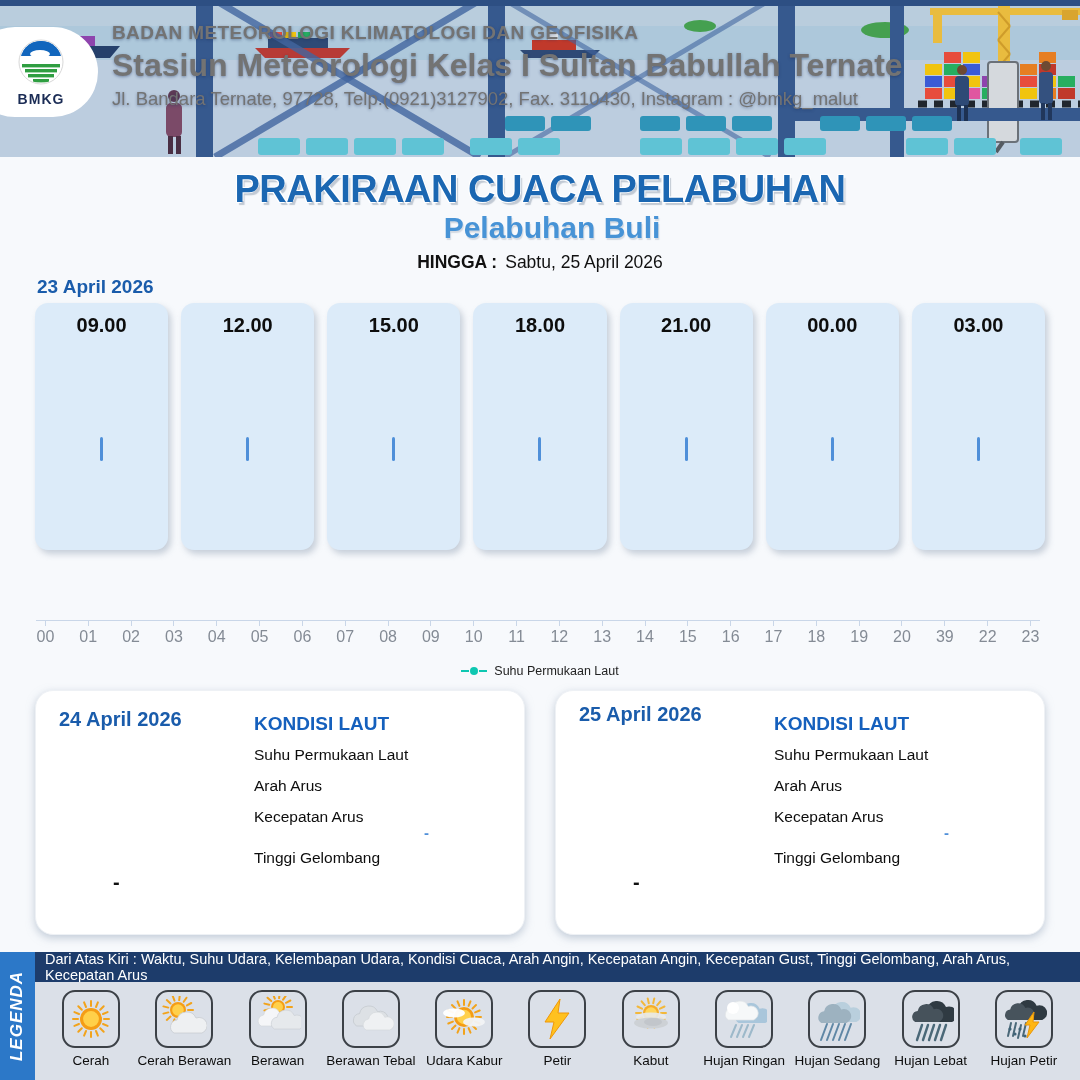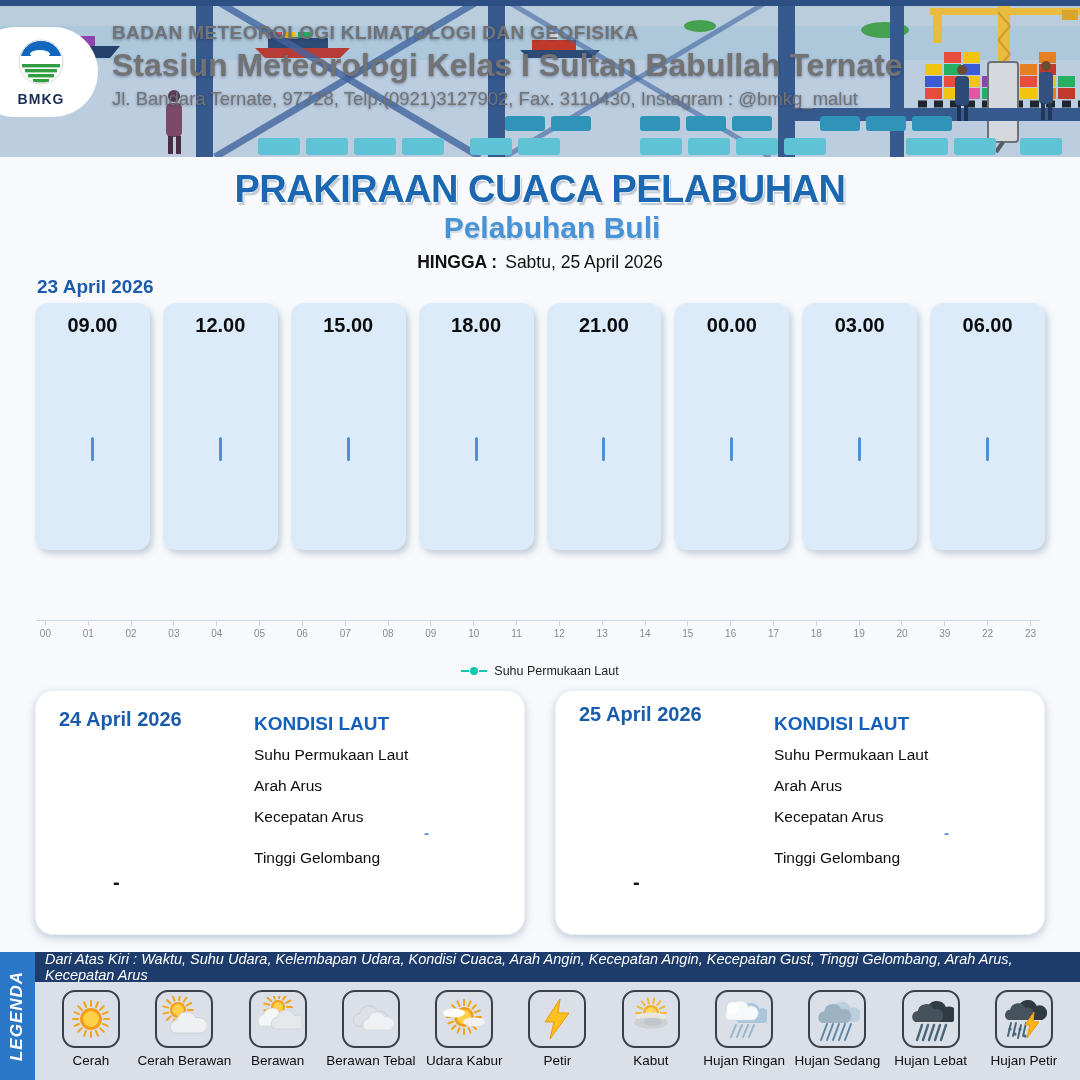--- a/index.html
+++ b/index.html
@@ -33,21 +33,21 @@
   .slot-time { text-align:center; margin-top:11px; font-size:20px; font-weight:bold; color:#0d0d0d; }
   .slot-bar { position:absolute; left:50%; top:134px; width:3px; height:24px; margin-left:-1.5px;
               background:#4f8fd9; border-radius:2px; }
 
   
   .axis { position:absolute; top:620px; left:24px; width:1028px; }
   .axis-line { height:1px; background:#c9d6e8; margin:0 12px; }
   .axis-cells { display:flex; }
   .axis-cell { flex:1; text-align:center; }
   .axis-tick { width:1px; height:5px; background:#c9d6e8; margin:0 auto; }
-  .axis-lbl { font-size:10px; color:#848b95; margin-top:2px; }
+  .axis-lbl { font-size:16px; color:#848b95; margin-top:2px; }
 
   .sst-legend { position:absolute; top:664px; left:0; width:1080px; display:flex; justify-content:center; align-items:center; gap:7px; }
   .sst-marker { display:flex; align-items:center; }
   .sst-marker .seg { width:8px; height:2.5px; background:#0ec7b1; }
   .sst-marker .dot { width:8px; height:8px; border-radius:50%; background:#0ec7b1; margin:0 1px; }
   .sst-text { font-size:12.5px; color:#222; }
 
   
   .sea-card { position:absolute; top:690px; width:490px; height:245px; background:#fff; border-radius:18px;
               box-shadow:0 3px 9px rgba(150,165,185,.55); border:1px solid #eef1f5; }
@@ -61,21 +61,21 @@
   .sea-dash-val { position:absolute; top:133px; left:388px; font-size:15px; font-weight:bold; color:#4f8fd9; }
   .sea-dash-bottom { position:absolute; top:180px; left:77px; font-size:20px; font-weight:bold; color:#111; }
 
   
   .legend-section { position:absolute; top:952px; left:0; width:1080px; height:128px; }
   .legenda-strip { position:absolute; top:0; left:0; width:35px; height:128px; background:#2c78c8;
                    display:flex; align-items:center; justify-content:center; }
   .legenda-strip span { transform:rotate(-90deg); white-space:nowrap; color:#fff; font-weight:bold;
                         font-style:italic; font-size:17px; letter-spacing:1px; }
   .legend-note { position:absolute; top:0; left:35px; width:1045px; height:30px; background:#1d3c6b;
-                 color:#fff; font-style:italic; font-size:14.5px; display:flex; align-items:center; padding-left:10px; }
+                 color:#fff; font-size:14.5px; display:flex; align-items:center; padding-left:10px; }
   .legend-icons { position:absolute; top:30px; left:35px; width:1045px; height:98px; background:#dbe0e8;
                   display:flex; justify-content:space-between; padding:8px 10px 0 10px; }
   .legend-item { width:92px; display:flex; flex-direction:column; align-items:center; }
   .legend-box { width:58px; height:58px; border:2px solid #3c4147; border-radius:13px;
                 display:flex; align-items:center; justify-content:center; }
   .legend-label { margin-top:5px; font-size:13.5px; color:#0d0d0d; white-space:nowrap; }
 </style>
 </head>
 <body>
 
@@ -262,24 +262,20 @@
       <div class="slot-bar" title="|"></div>
     </div>
     <div class="slot">
       <div class="slot-time">00.00</div>
       <div class="slot-bar" title="|"></div>
     </div>
     <div class="slot">
       <div class="slot-time">03.00</div>
       <div class="slot-bar" title="|"></div>
     </div>
-    <div class="slot">
-      <div class="slot-time">06.00</div>
-      <div class="slot-bar" title="|"></div>
-    </div>
   </div>
 
 <div class="axis">
   <div class="axis-line"></div>
   <div class="axis-cells" id="axis-cells">
       <div class="axis-cell">
         <div class="axis-tick"></div>
         <div class="axis-lbl">00</div>
       </div>
       <div class="axis-cell">

